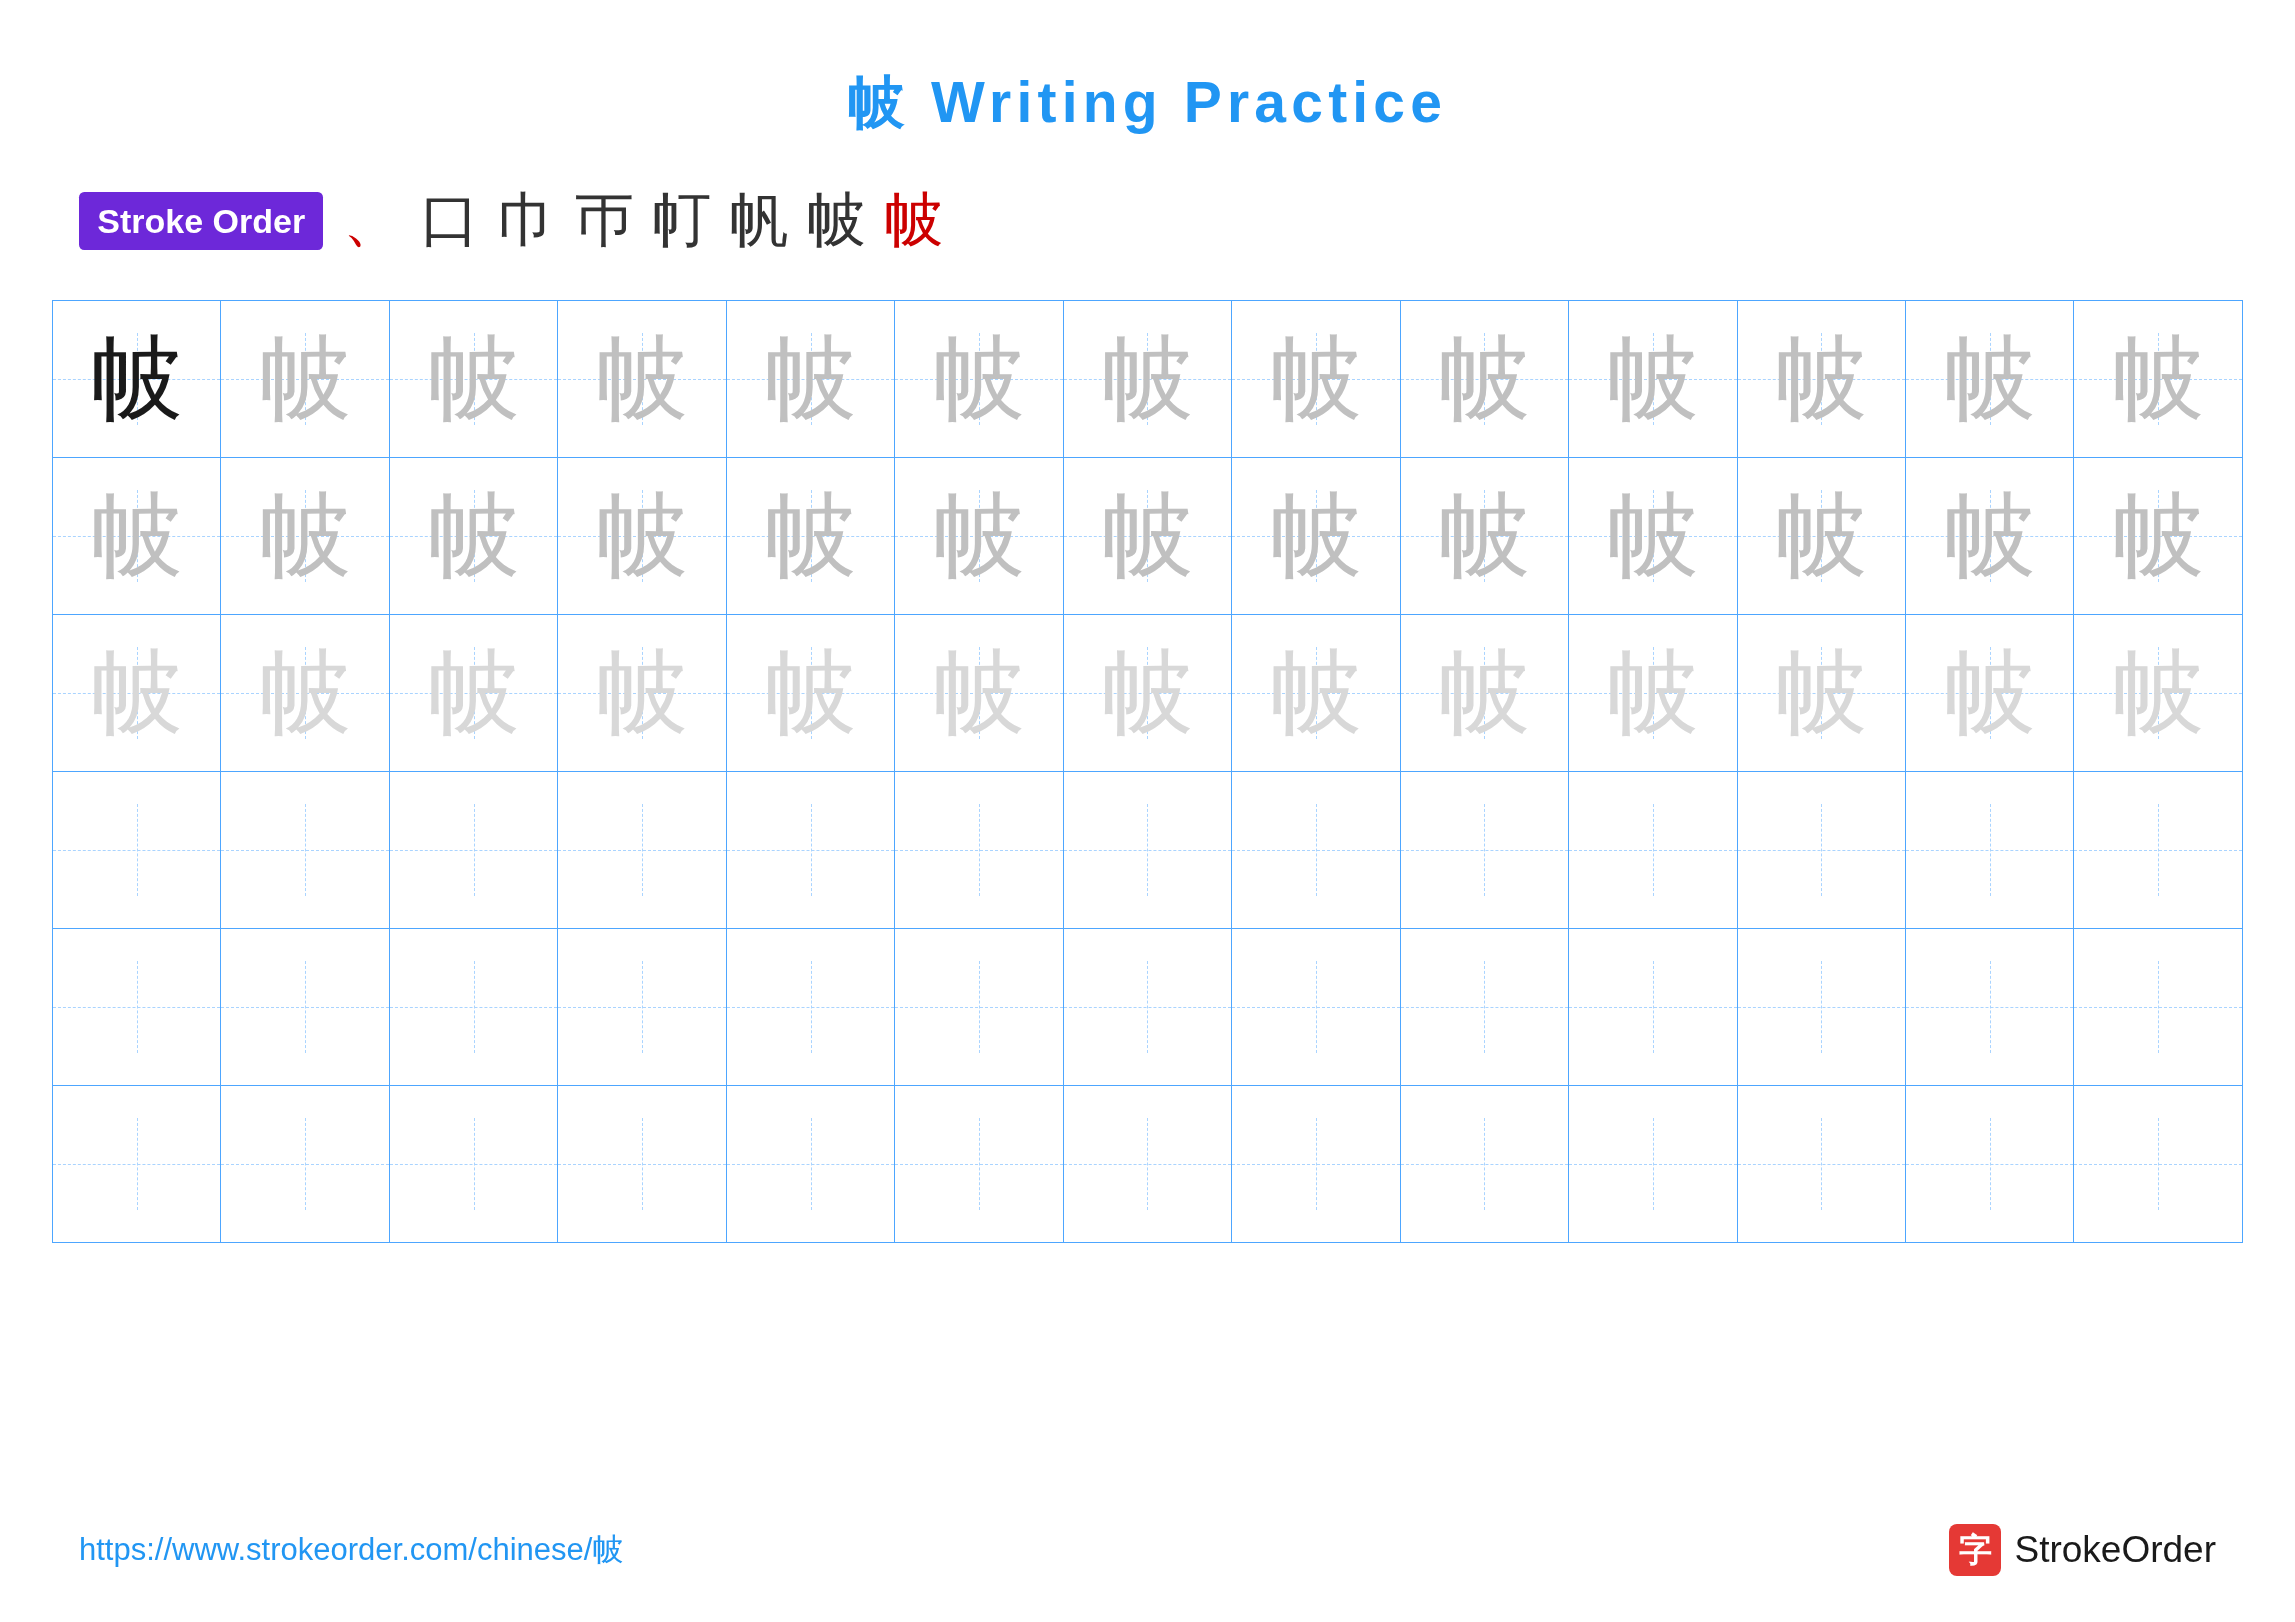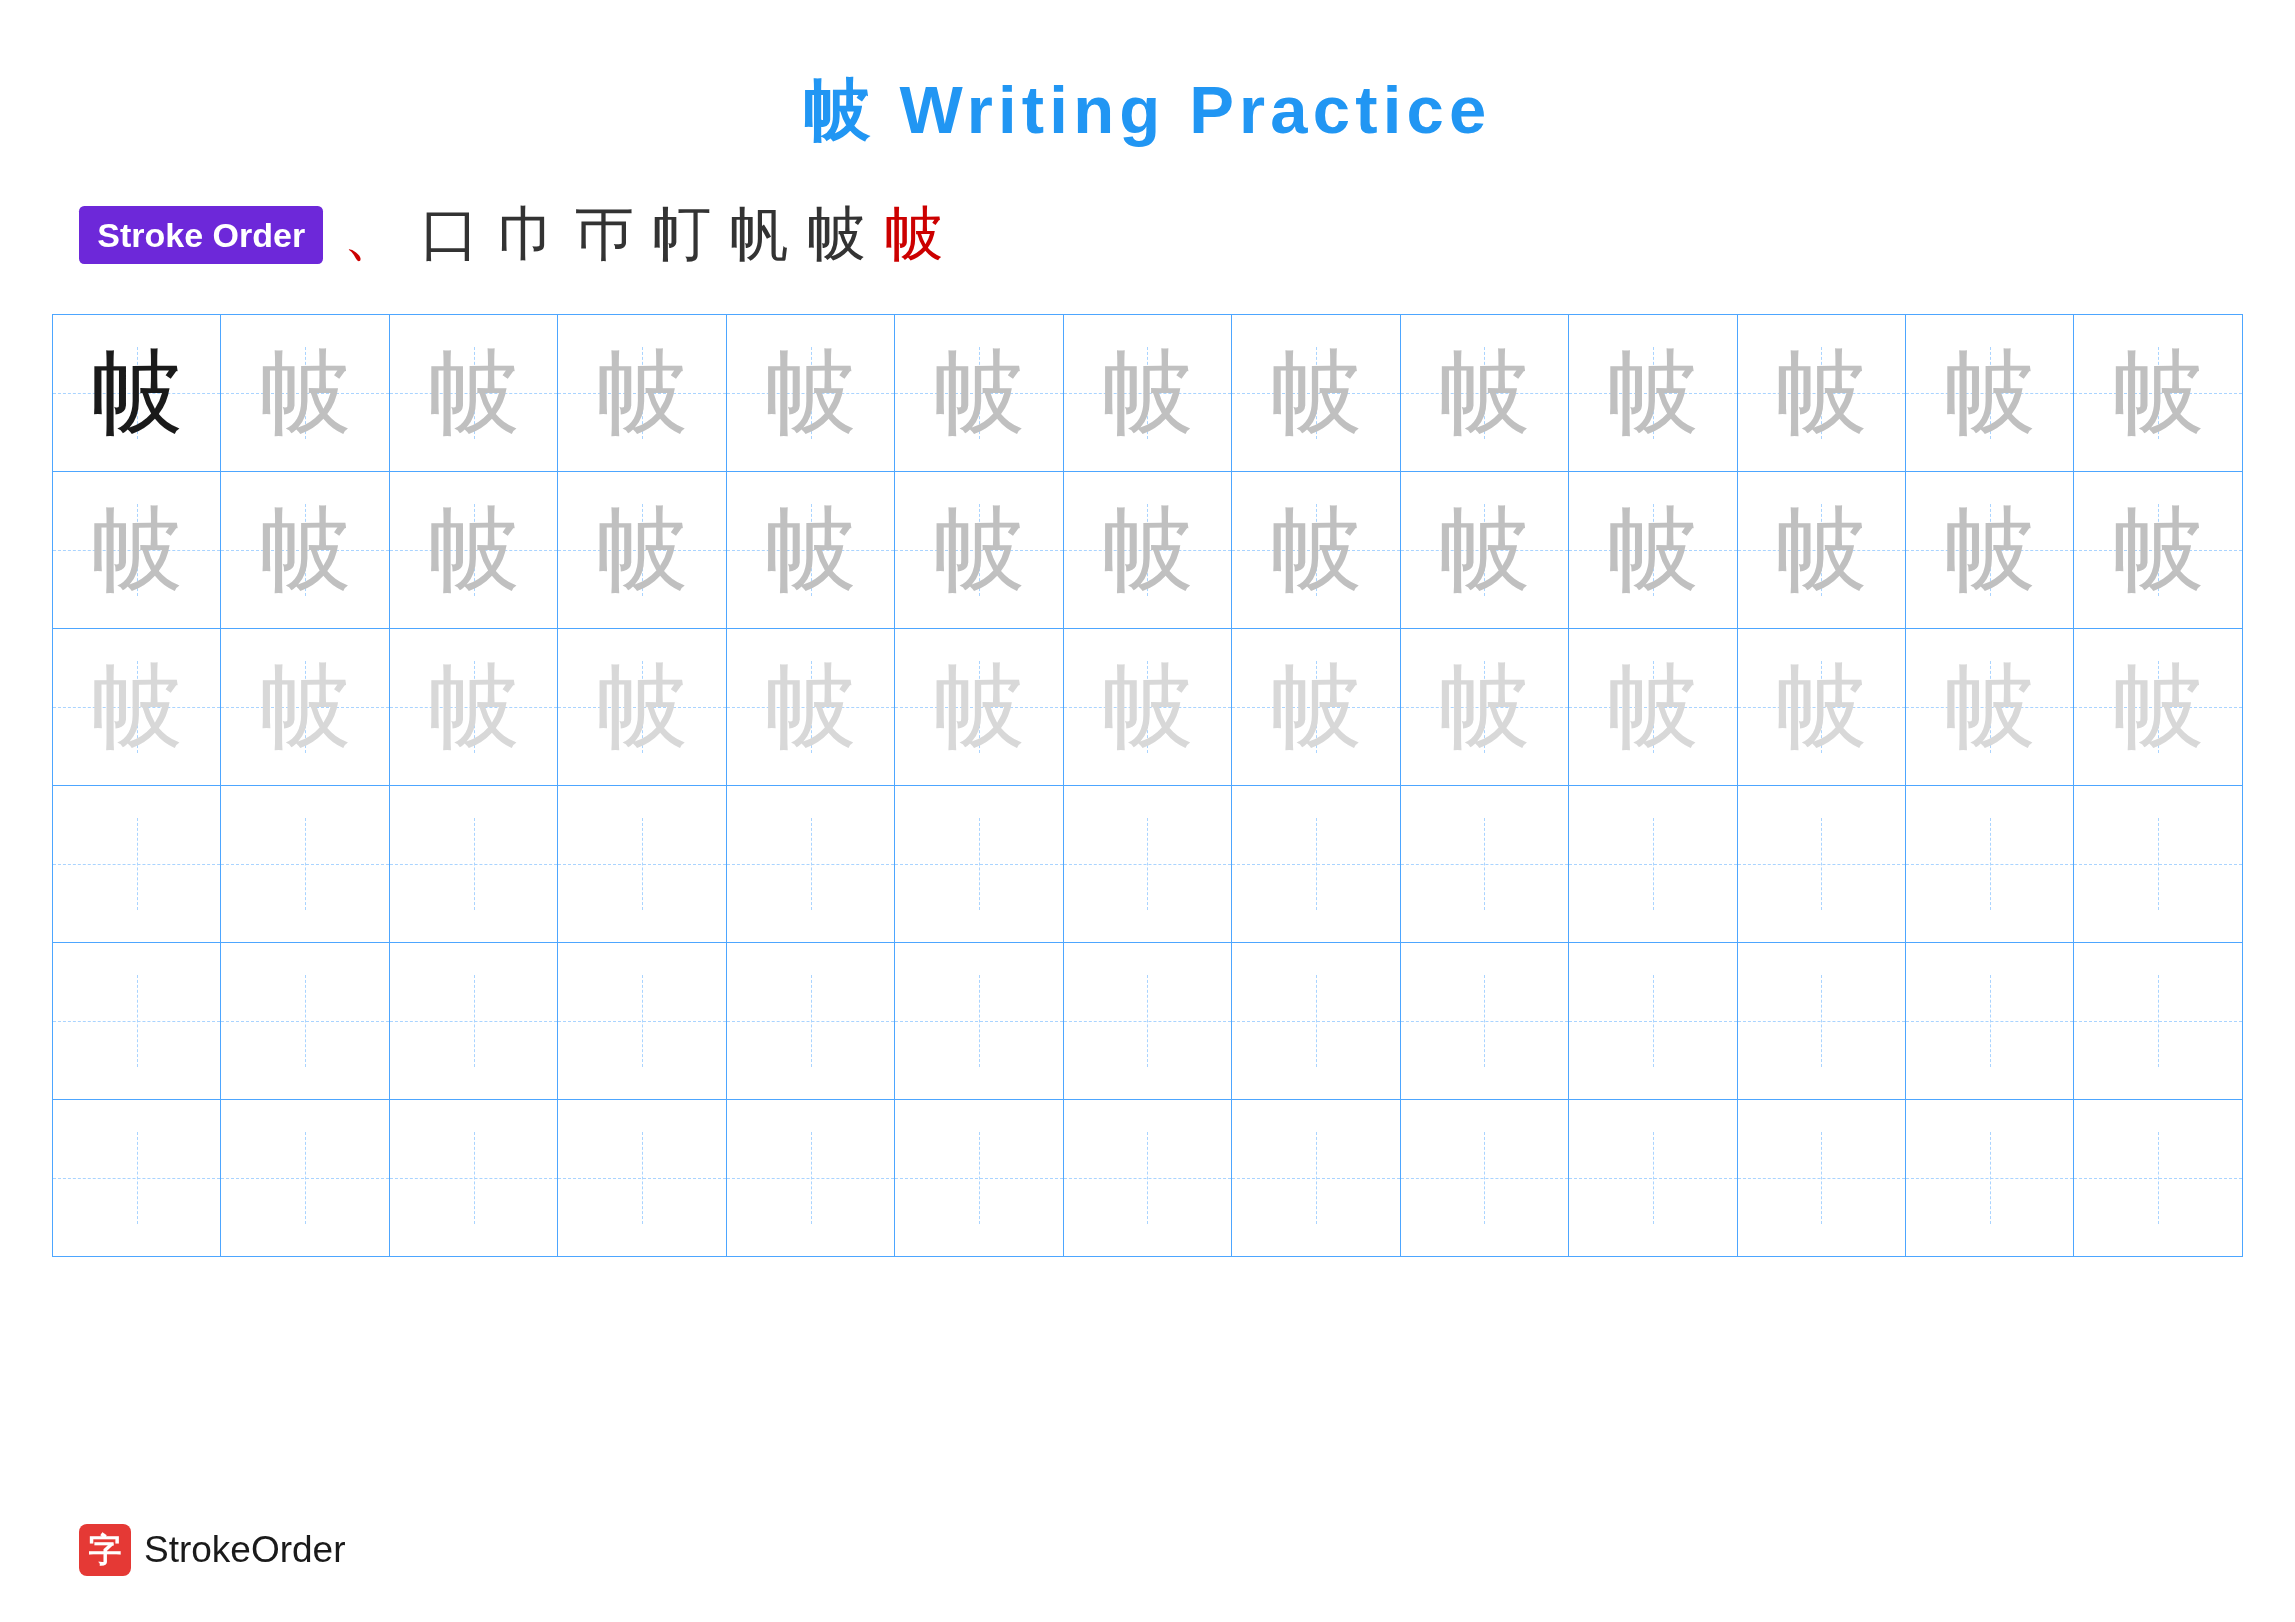--- a/index.html
+++ b/index.html
@@ -9,21 +9,21 @@
       width: 2295px;
       height: 1622px;
       position: relative;
       overflow: hidden;
     }
 
     .page-title {
       text-align: center;
       padding-top: 65px;
       padding-bottom: 39px;
-      font-size: 67px;
+      font-size: 57px;
       color: #2196F3;
       font-weight: bold;
       letter-spacing: 5.2px;
     }
 
     .stroke-order-section {
       display: flex;
       align-items: center;
       padding-left: 79px;
       margin-bottom: 39px;
@@ -595,18 +595,19 @@
             <div class="cell-inner">
               <span class="char-display char-empty">帔</span>
             </div>
           </td>
         </tr>
       </tbody>
   </table>
 </div>
 
 <div class="footer">
+  <a class="footer-url" href="#">https://www.strokeorder.com/chinese/帔</a>
   <div class="footer-logo">
     <div class="footer-logo-icon">字</div>
     <span class="footer-logo-text">StrokeOrder</span>
   </div>
 </div>
 
 
 </body></html>

